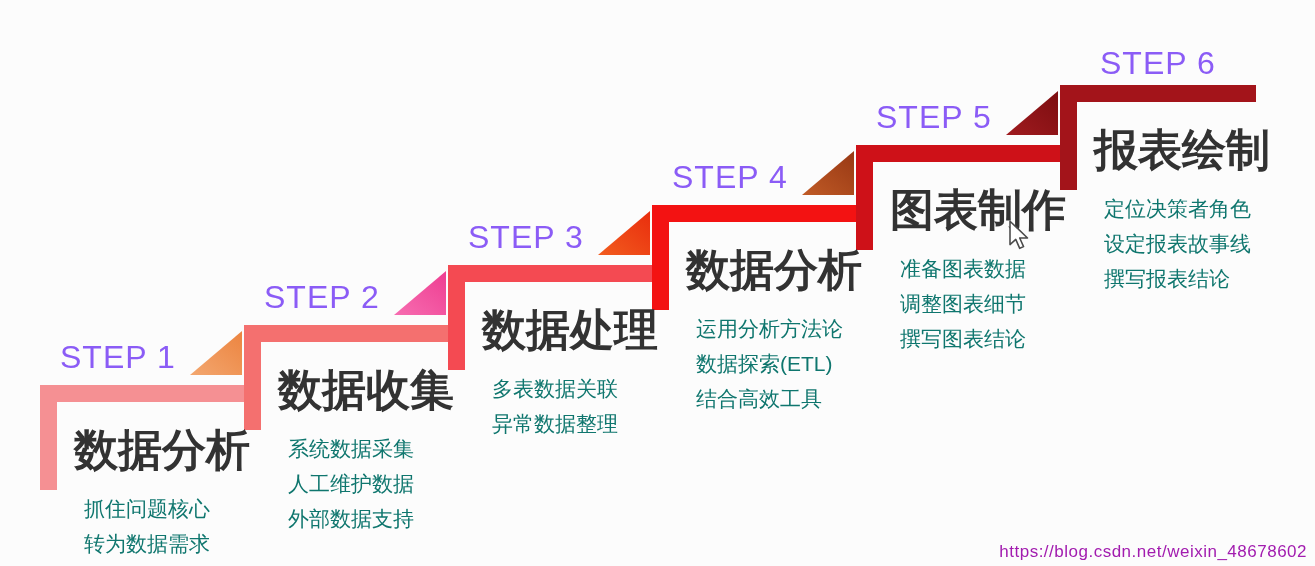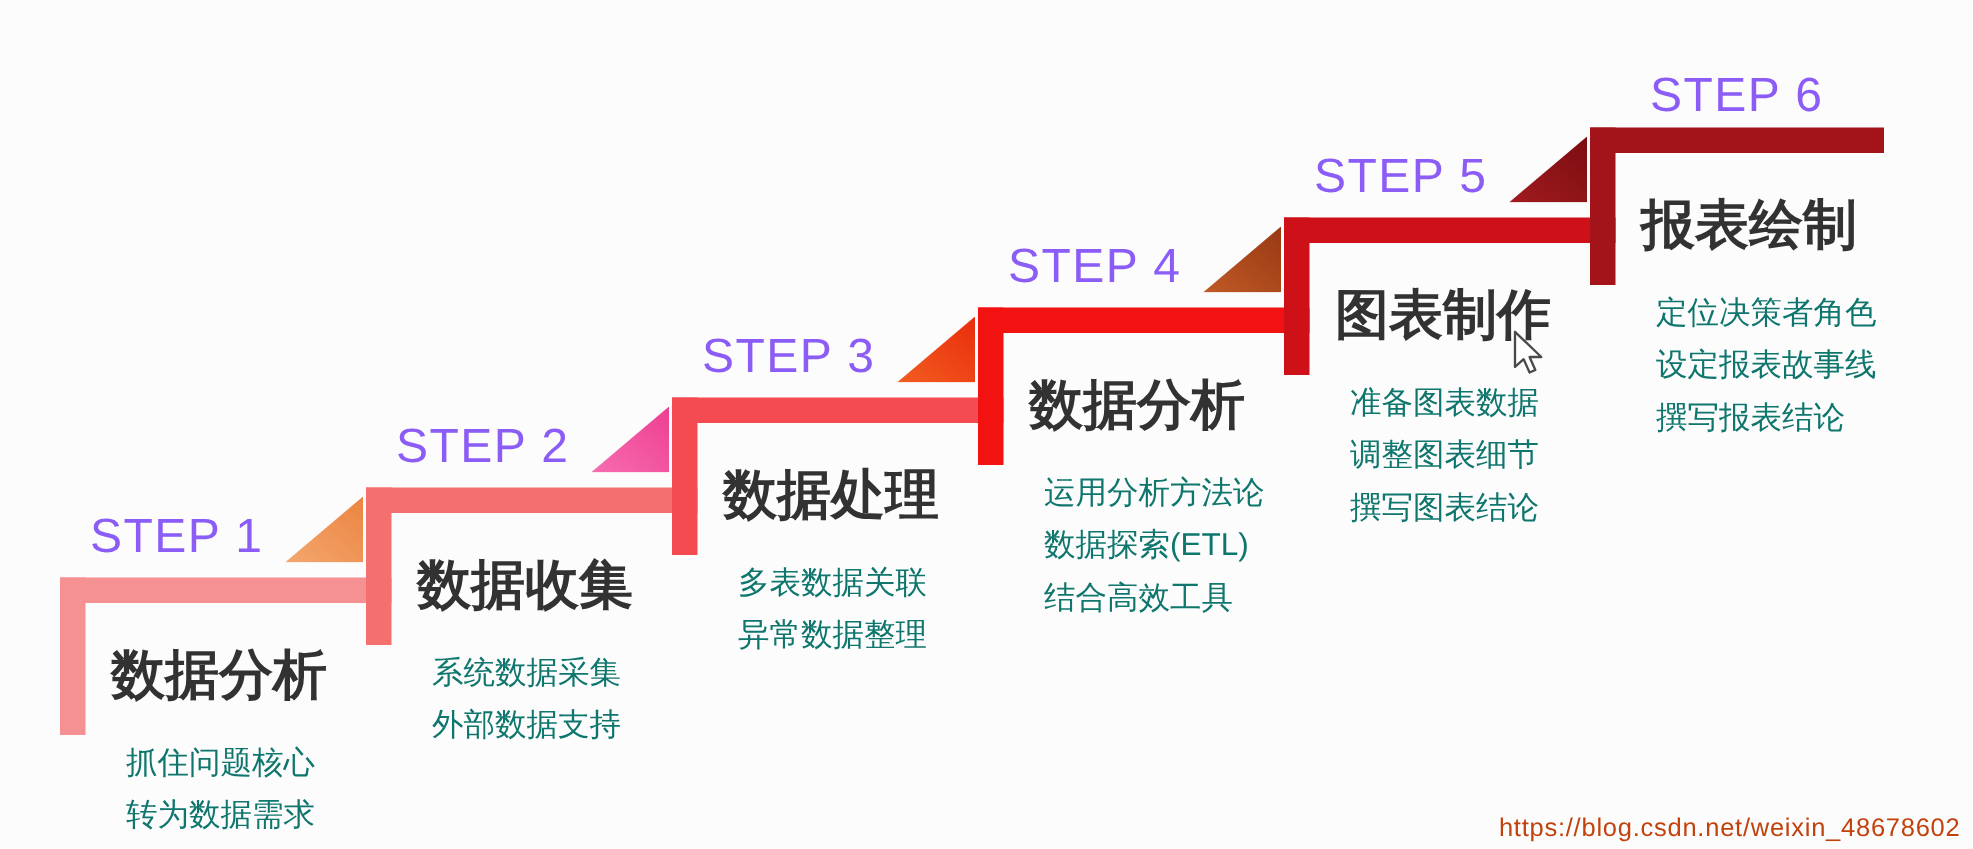--- a/index.html
+++ b/index.html
@@ -44,37 +44,37 @@
   }
   .s6 .step-label { left: 40px; top: -40px; }
   .triangle {
     position: absolute; left: 150px; top: -54px;
     width: 52px; height: 44px;
     clip-path: polygon(0 100%, 100% 100%, 100% 0);
     z-index: 1;
   }
   .step-title {
     position: absolute; left: 34px; top: 44px;
-    font-size: 36px; line-height: 42px;
+    font-size: 44px; line-height: 42px;
     font-weight: 600; color: #323232;
     white-space: nowrap;
     z-index: 3;
     text-align: center;
   }
   .step-items {
     position: absolute; left: 44px; top: 106px;
     z-index: 3;
   }
   .step-items .item {
     font-size: 21px; line-height: 35px;
     color: #0f766e; white-space: nowrap;
   }
   .watermark {
     position: absolute; right: 8px; bottom: 4px;
-    font-size: 17px; color: #c2410c;
+    font-size: 17px; color: #a21caf;
     letter-spacing: 0.5px;
     z-index: 5;
   }
   .cursor {
     position: absolute; left: 1008px; top: 220px;
     z-index: 6;
   }
 </style>
 </head>
 <body>
@@ -94,20 +94,21 @@
   </div>
 
   <div class="step s2">
     <div class="step-label">STEP 2</div>
     <div class="triangle" style="background: linear-gradient(to right top, rgb(247, 109, 177), rgb(238, 62, 145));"></div>
     <div class="hbar" style="background: rgb(244, 112, 111);"></div>
     <div class="vbar" style="background: rgb(244, 112, 111);"></div>
     <div class="step-title">数据收集</div>
     <div class="step-items">
       <div class="item">系统数据采集</div>
+      <div class="item">人工维护数据</div>
       <div class="item">外部数据支持</div>
     </div>
   </div>
 
   <div class="step s3">
     <div class="step-label">STEP 3</div>
     <div class="triangle" style="background: linear-gradient(to right top, rgb(242, 93, 31), rgb(233, 45, 13));"></div>
     <div class="hbar" style="background: rgb(244, 74, 82);"></div>
     <div class="vbar" style="background: rgb(244, 74, 82);"></div>
     <div class="step-title">数据处理</div>

